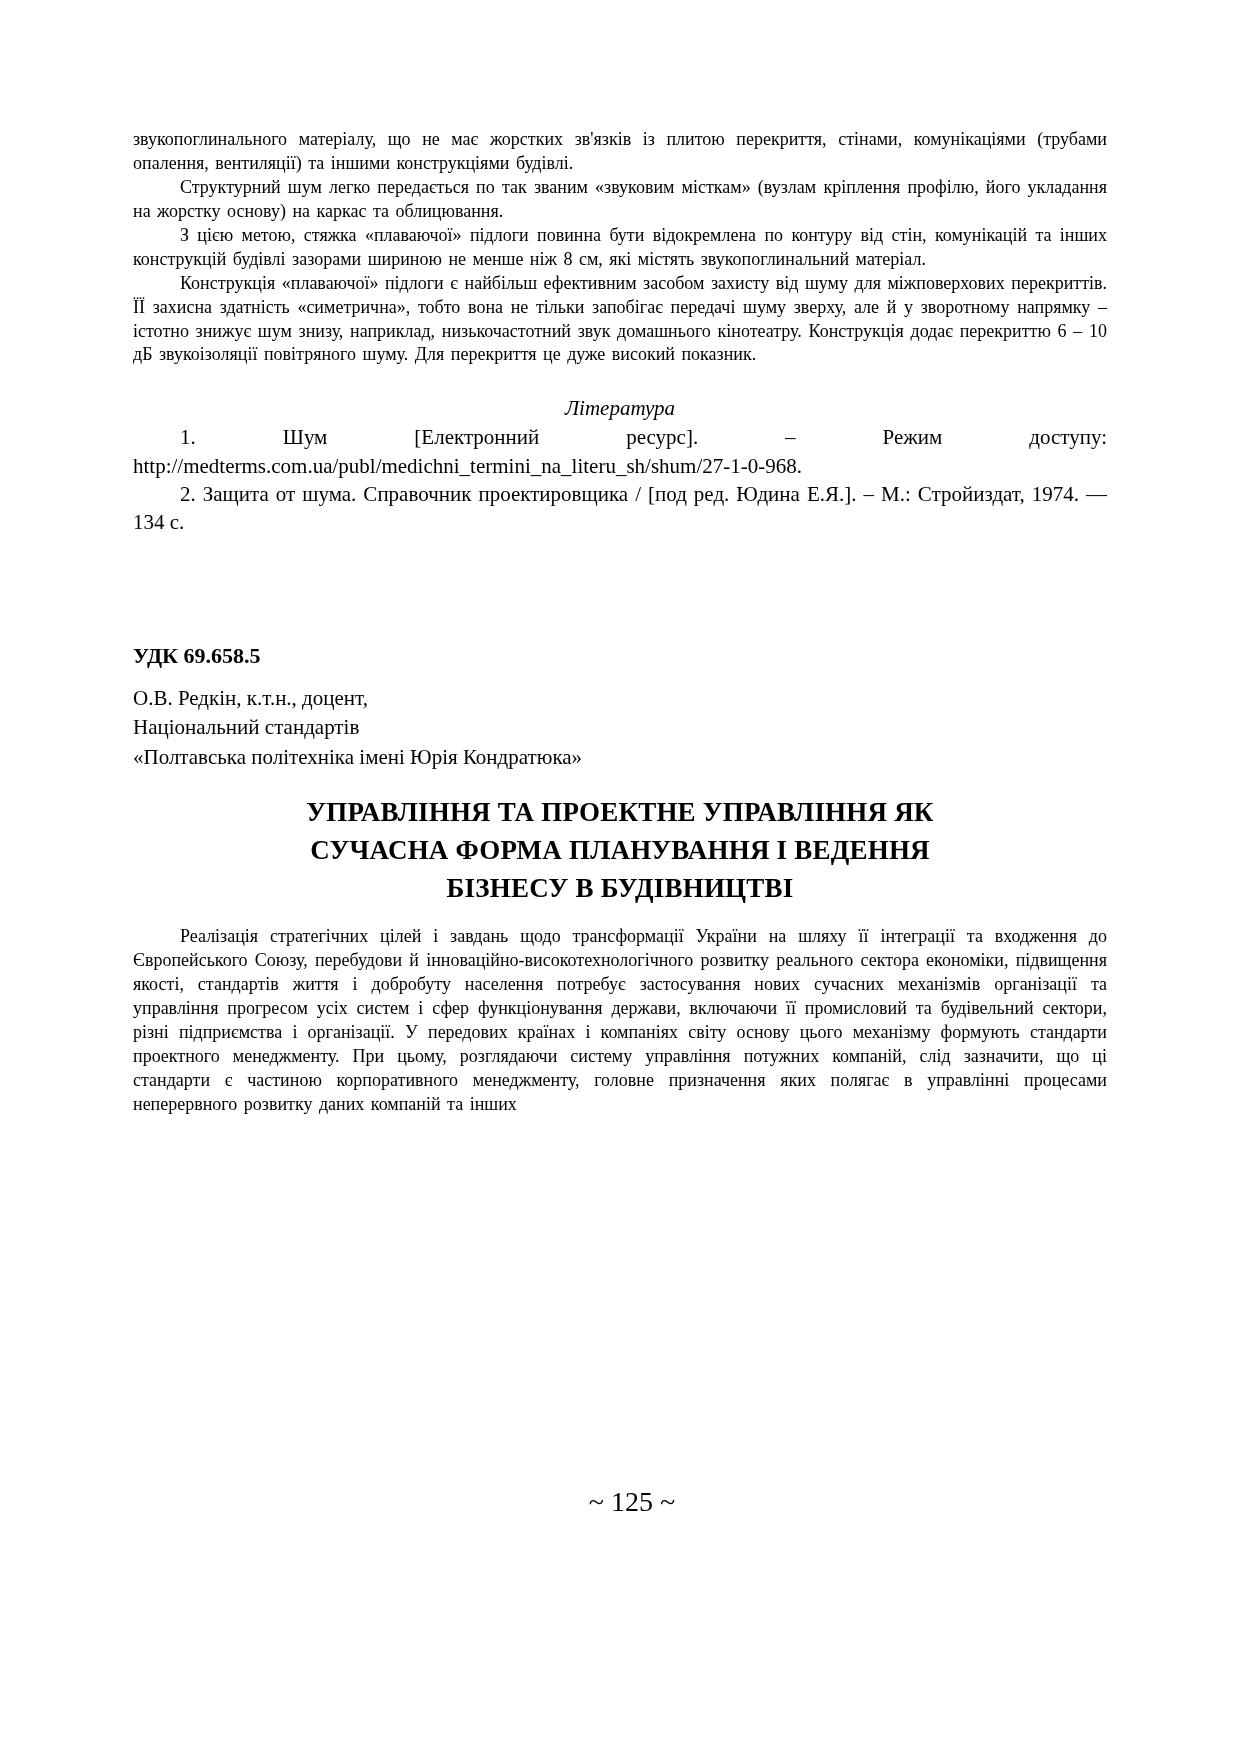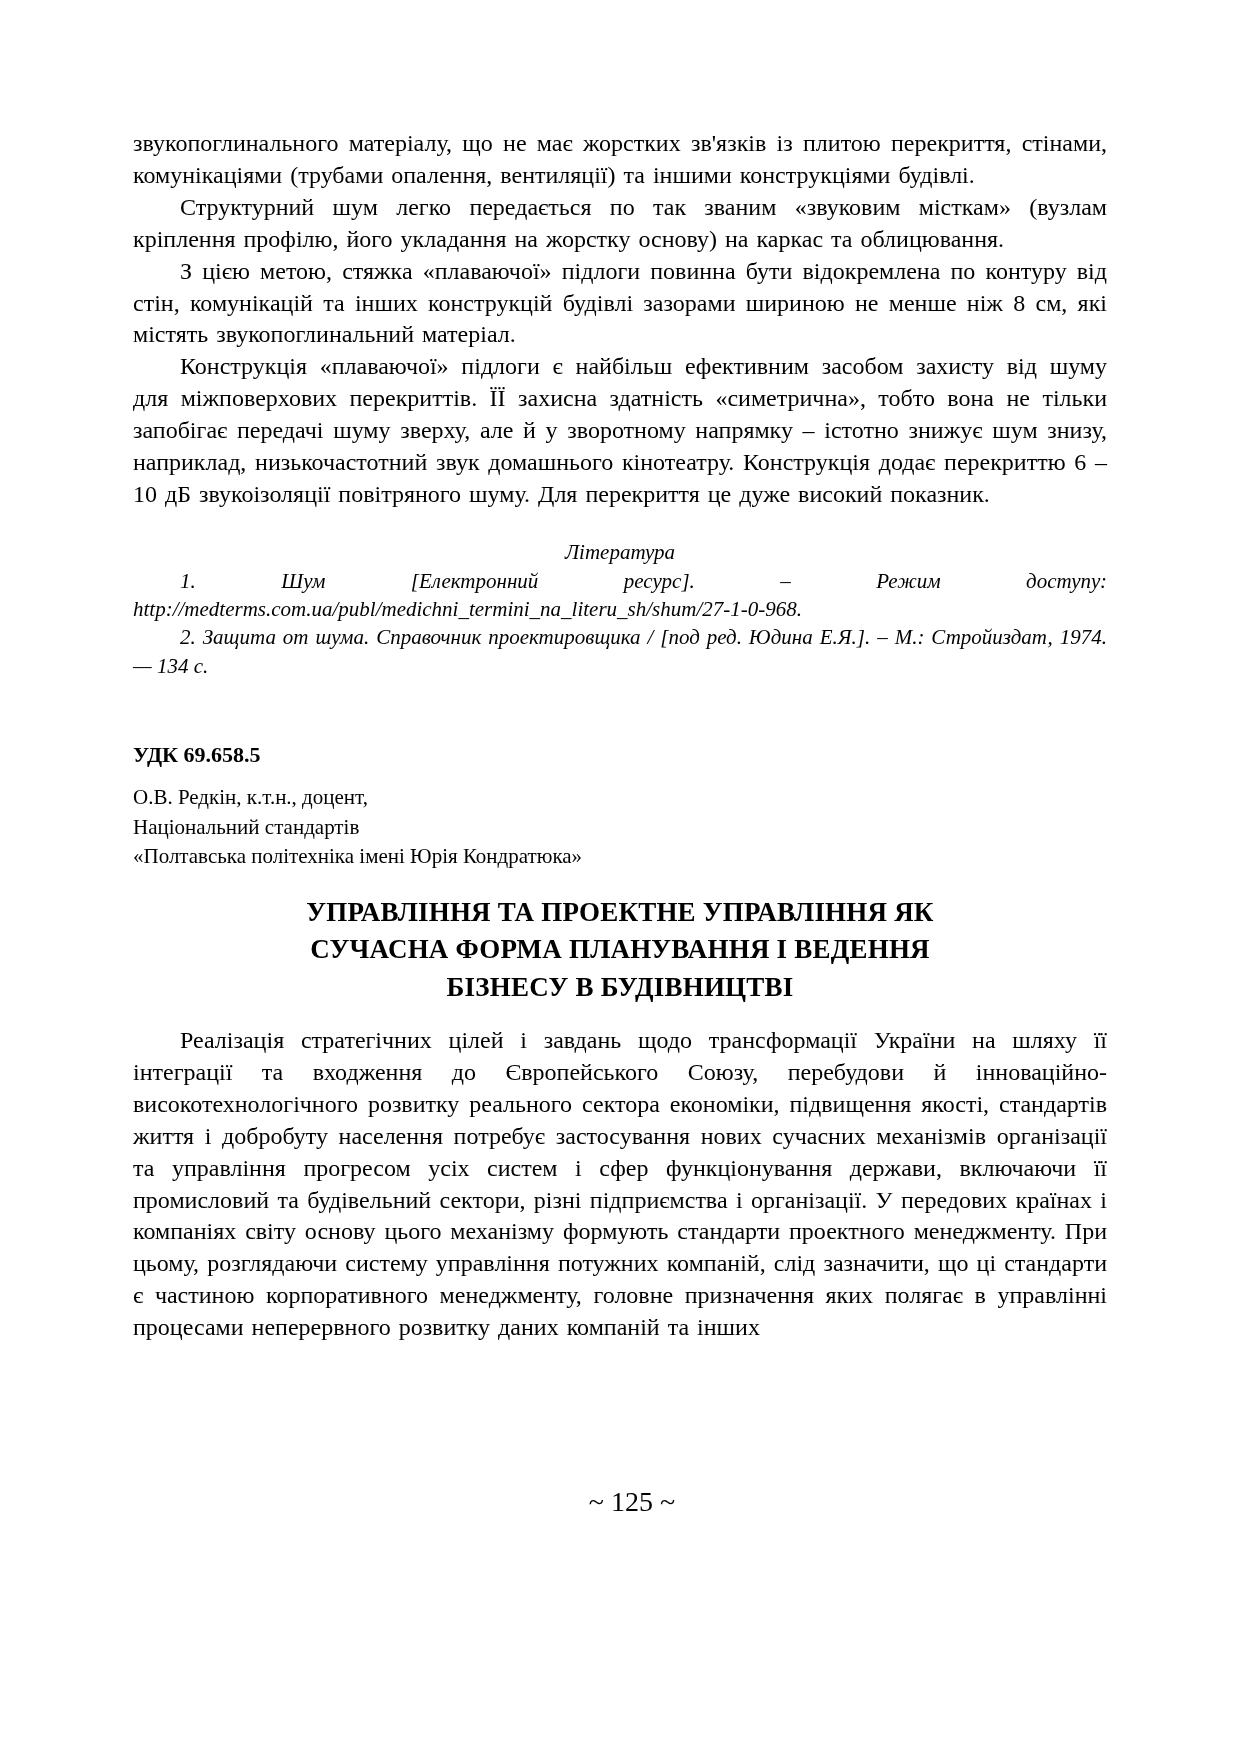--- a/index.html
+++ b/index.html
@@ -13,45 +13,44 @@
     color: #000000;
     overflow: hidden;
   }
   .content {
     position: absolute;
     top: 128px;
     left: 133px;
     width: 974px;
   }
   .para {
-    font-size: 24px;
+    font-size: 18px;
     line-height: 1.33;
     text-align: justify;
     word-spacing: 2px;
   }
   .para.indent { text-indent: 47px; }
   .lit-heading {
     font-style: italic;
     font-size: 21px;
     text-align: center;
     margin-top: 28px;
     line-height: 1.33;
   }
   .ref {
-    font-style: italic;
     font-size: 21px;
     line-height: 1.35;
     text-align: justify;
     text-indent: 47px;
     overflow-wrap: anywhere;
   }
   .udc {
     font-weight: bold;
     font-size: 22px;
-    margin-top: 60px;
+    margin-top: 104px;
     line-height: 1.33;
   }
   .byline {
     font-size: 21px;
     line-height: 1.4;
     text-align: left;
     margin-top: 14px;
   }
   .title {
     font-weight: bold;

